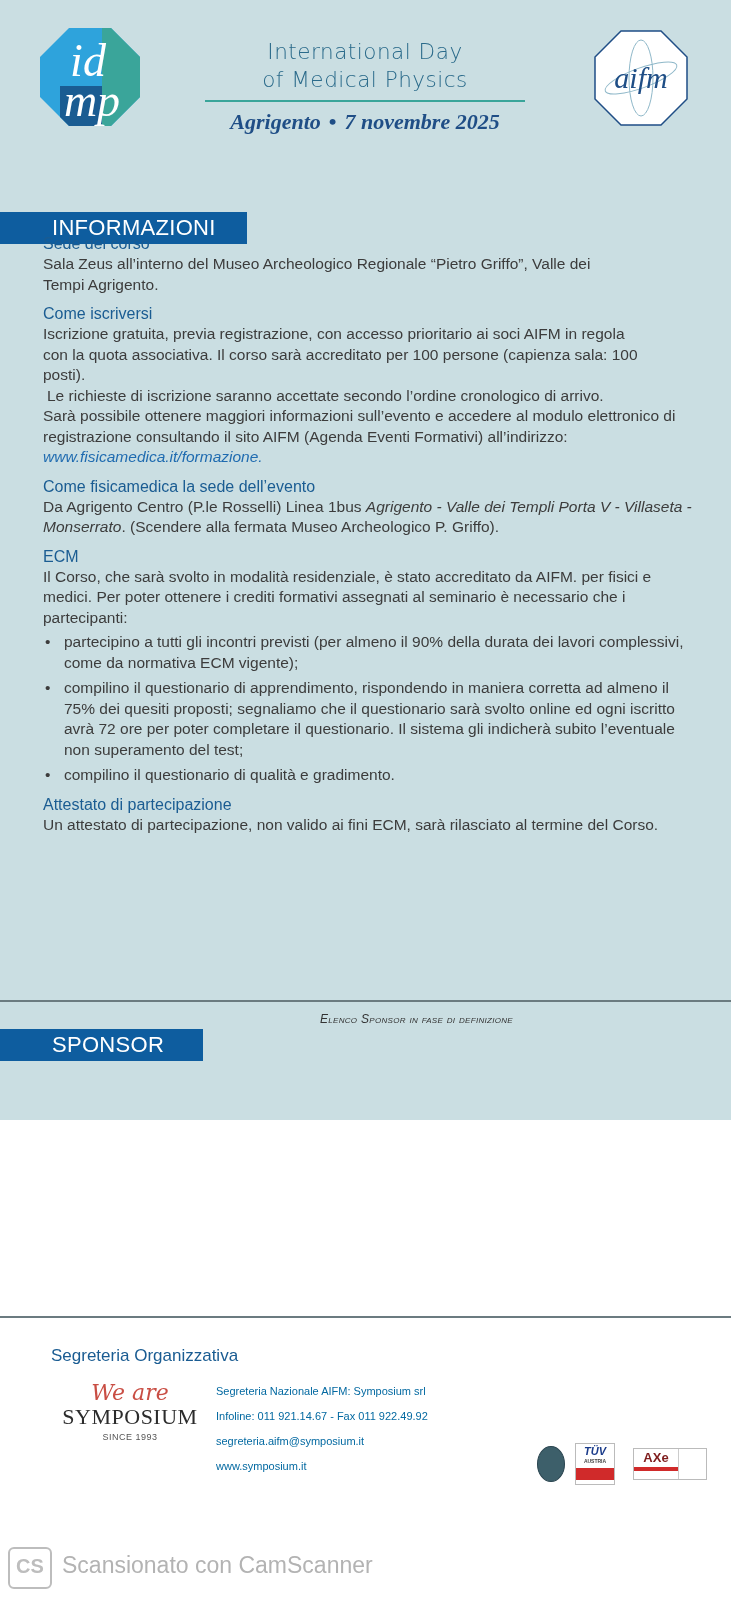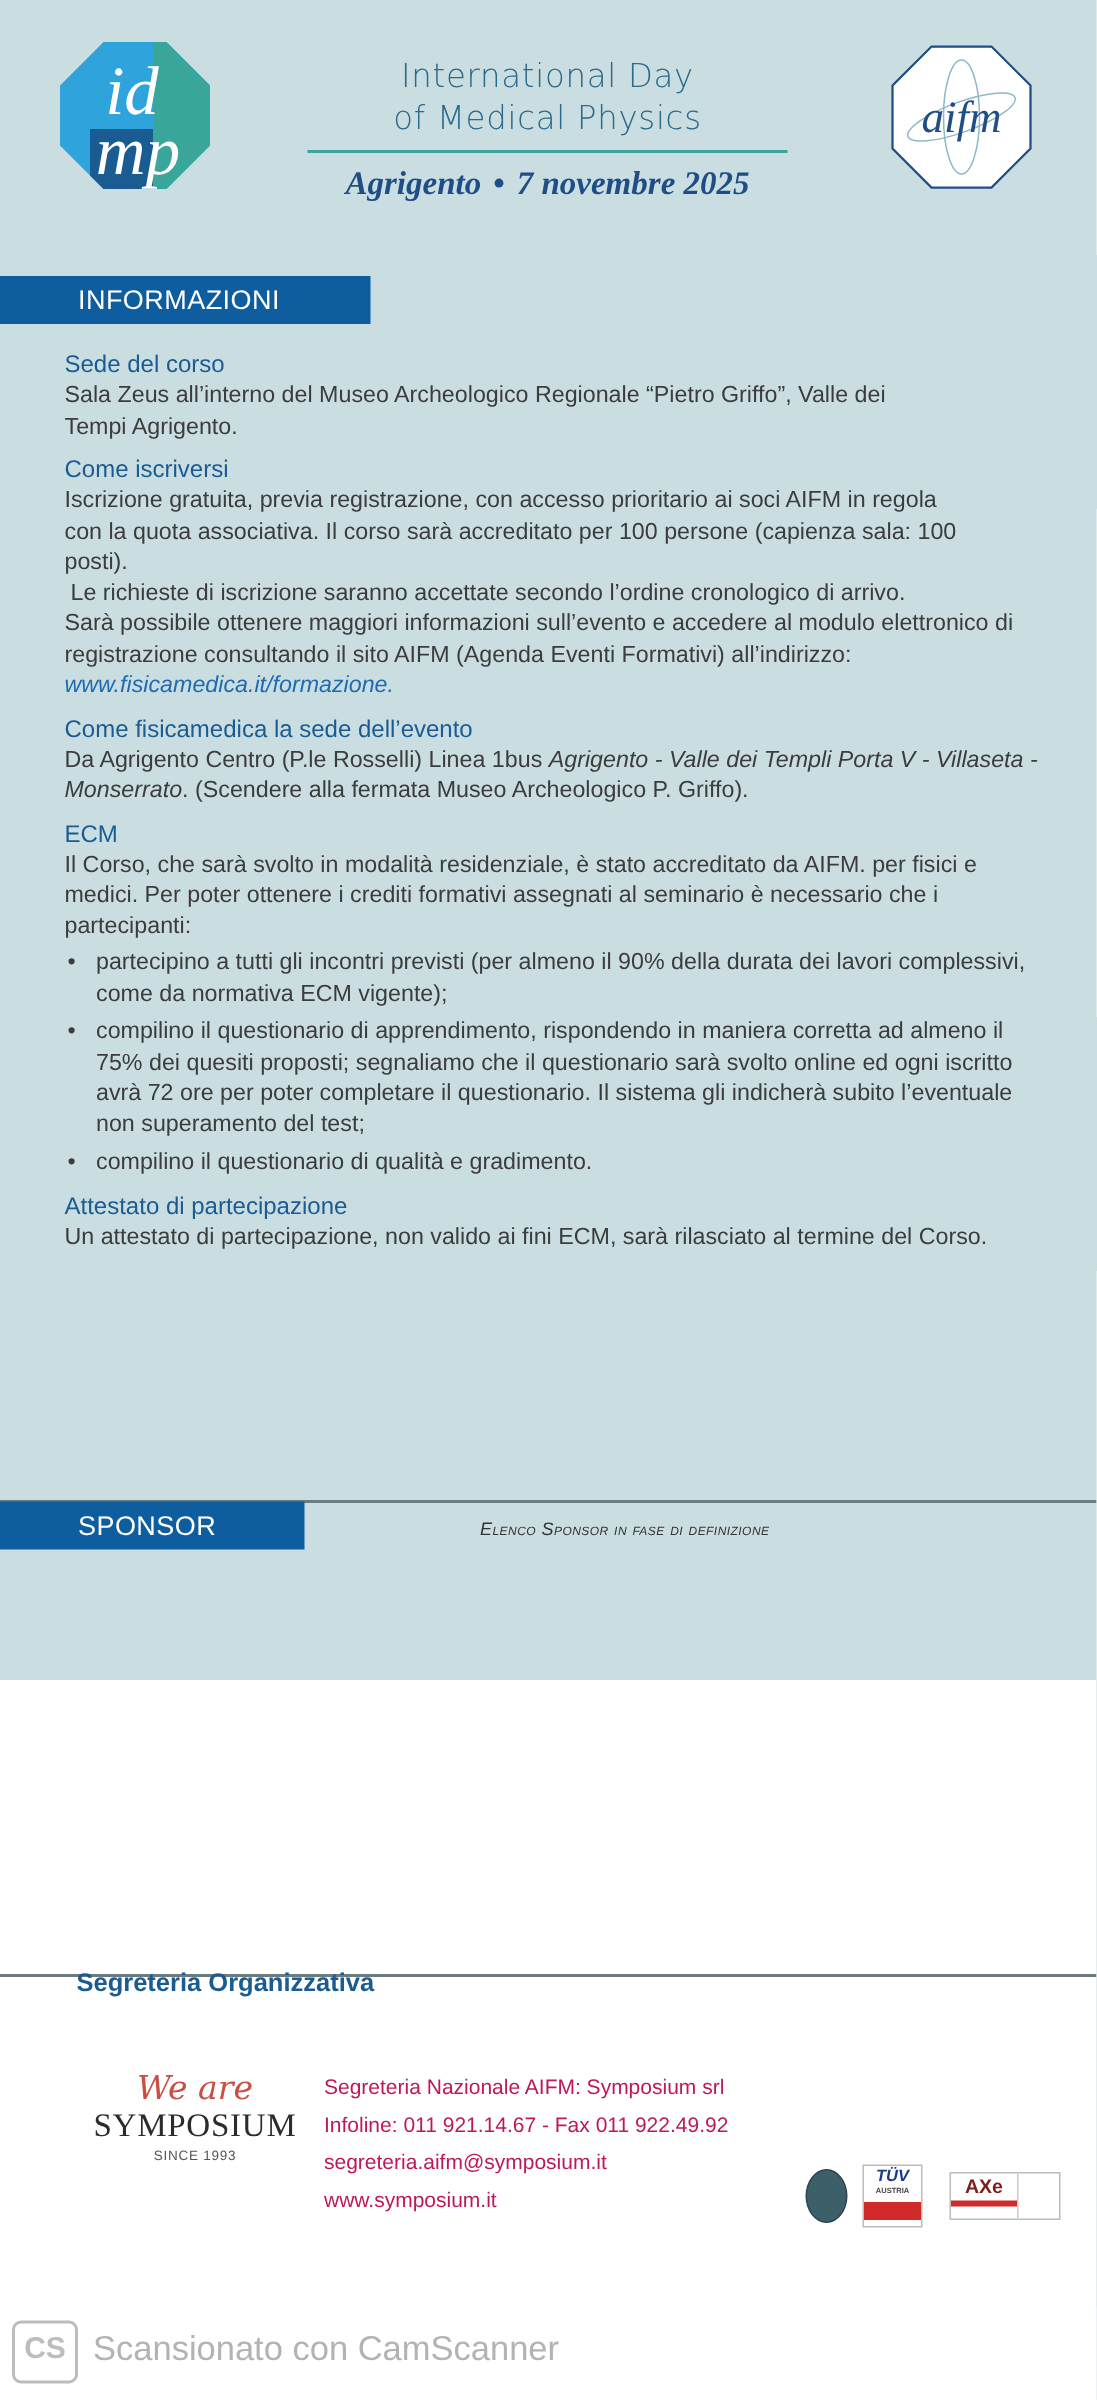--- a/index.html
+++ b/index.html
@@ -26,23 +26,24 @@
   .title-rule { height: 2px; background: #3aa59a; margin: 6px 0 6px 0; }
   .title-sub {
     font-family: "Liberation Serif", serif; font-style: italic; font-weight: bold;
     font-size: 22px; color: #1f4e86; line-height: 28px;
   }
   .title-sub .dot { margin: 0 8px; font-style: normal; }
 
   
   .section-bar {
     position: absolute; left: 0; height: 32px; background: #0e5d9f;
-    color: #ffffff; font-size: 18px; font-weight: normal;
+    color: #ffffff; font-size: 22px; font-weight: normal;
     display: flex; align-items: center; padding-left: 52px; box-sizing: border-box;
     letter-spacing: 0.3px;
+    margin-top: 28px;
   }
   .bar-info { top: 184px; width: 247px; }
   .bar-sponsor { top: 1001px; width: 203px; }
 
   .content { position: absolute; left: 43px; top: 234px; width: 650px; }
   .heading { color: #1a5c92; font-size: 16px; font-weight: normal; line-height: 20px; }
   .para { font-size: 15.5px; line-height: 20.5px; color: #3c3c3c; }
   .block { margin-bottom: 9px; }
   .link { color: #1f6bb0; font-style: italic; }
   .it { font-style: italic; }
@@ -54,26 +55,26 @@
   .rule-1 { top: 1000px; }
   .rule-2 { top: 1316px; }
 
   .sponsor-note {
     position: absolute; left: 320px; top: 1012px;
     font-size: 12px; font-style: italic; color: #333; letter-spacing: 0.3px;
     font-variant: small-caps;
   }
 
   
-  .seg-title { position: absolute; left: 51px; top: 1312px; color: #1a5c92; font-size: 17px; font-weight: bold; }
+  .seg-title { position: absolute; left: 51px; top: 1346px; color: #1a5c92; font-size: 17px; }
   .symposium-logo { position: absolute; left: 50px; top: 1382px; width: 160px; text-align: center; }
   .we-are { font-family: "DejaVu Serif", serif; font-style: italic; color: #c94e44; font-size: 22px; line-height: 22px; }
   .sym-name { font-family: "Liberation Serif", serif; color: #2c2c2c; font-size: 22px; line-height: 26px; letter-spacing: 0.5px; }
   .since { font-size: 9px; color: #555; letter-spacing: 0.5px; margin-top: 2px; }
-  .contact { position: absolute; left: 216px; top: 1379px; font-size: 14px; line-height: 25px; color: #be185d; }
+  .contact { position: absolute; left: 216px; top: 1379px; font-size: 11px; line-height: 25px; color: #0369a1; }
   .certs { position: absolute; left: 537px; top: 1443px; display: flex; gap: 10px; align-items: center; }
   .cert-round { width: 26px; height: 34px; border-radius: 50%; background: #3d5f6a; border: 1px solid #2a4550; }
   .cert-tuv { width: 38px; height: 40px; background: #fff; border: 1px solid #bbb; position: relative; font-size: 11px; font-weight: bold; color: #1a3b8a; text-align: center; }
   .cert-tuv .red { position: absolute; left: 0; bottom: 4px; width: 100%; height: 12px; background: #d02a2a; }
   .cert-tuv .t1 { line-height: 14px; font-style: italic; }
   .cert-tuv .t2 { font-size: 5px; line-height: 6px; color: #444; }
   .cert-axe { margin-left: 8px; width: 72px; height: 30px; background: #fff; border: 1px solid #bbb; display: flex; font-size: 13px; font-weight: bold; color: #7f1d1d; }
   .cert-axe .left { width: 44px; text-align: center; line-height: 18px; border-right: 1px solid #ccc; }
   .cert-axe .left small { display: block; font-size: 5px; line-height: 7px; color: #555; background: #d02a2a; height: 4px; }
   .cert-axe .right { flex: 1; }

